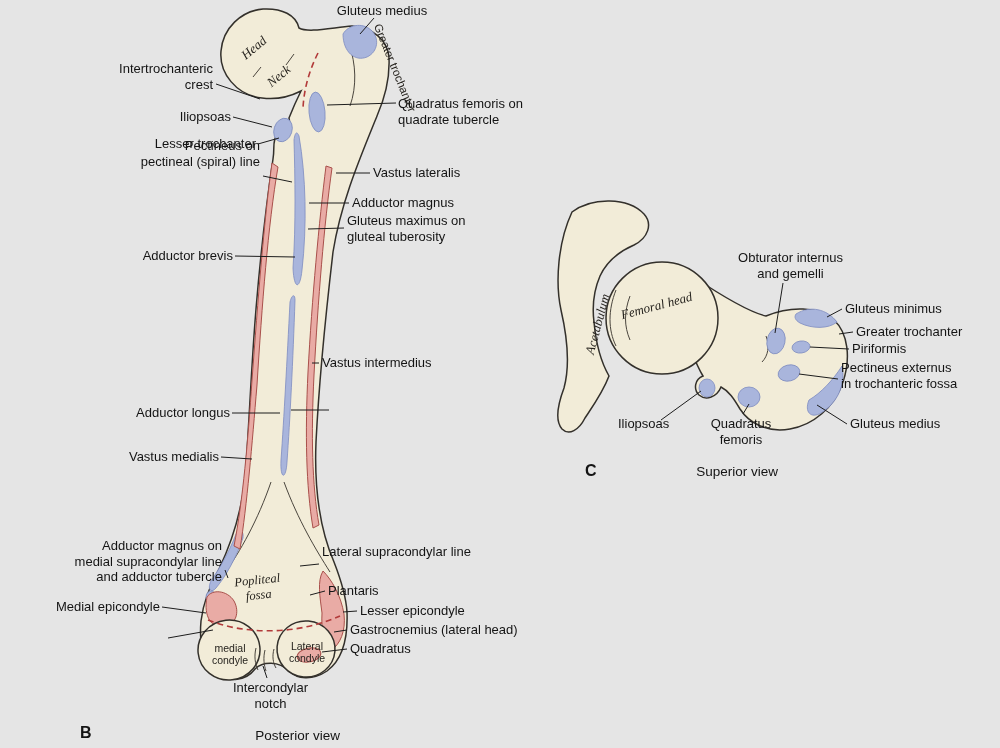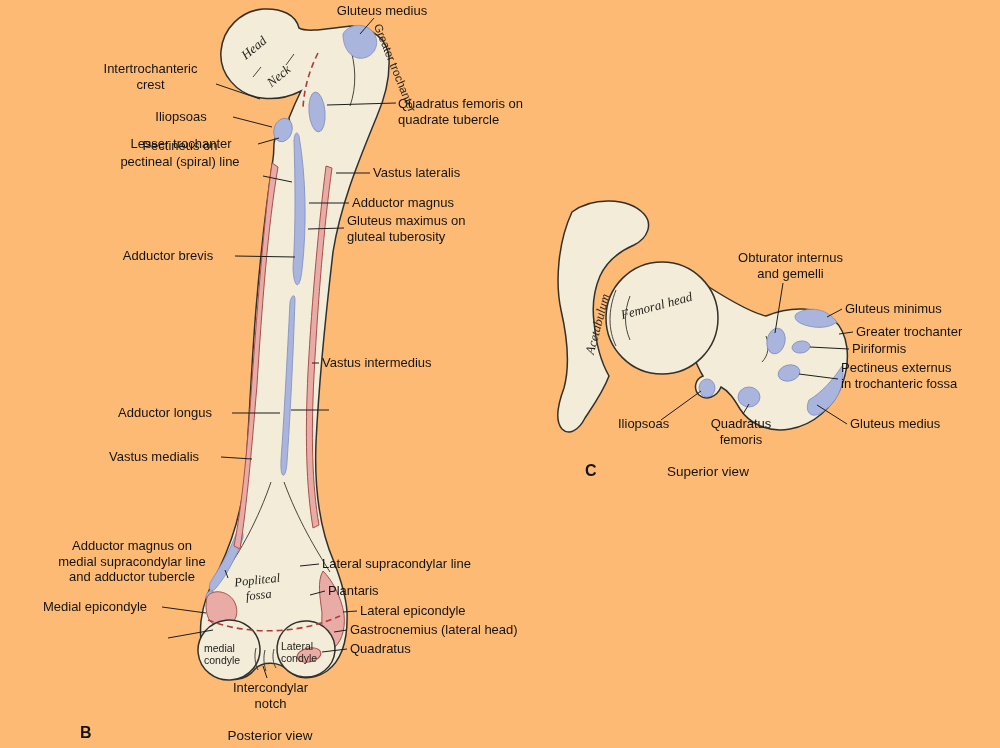--- a/index.html
+++ b/index.html
@@ -1,27 +1,27 @@
 <!DOCTYPE html>
 <html style="--bone: #f2ecd8; --muscle-blue: #a9b5dc; --muscle-red: #e9aba5; --outline: #33302b; --dashed-red: #b23a3a;"><head>
 <meta charset="utf-8">
 <style>
   * { margin:0; padding:0; box-sizing:border-box; }
   html,body { background:#ffffff; }
   body { font-family:"Liberation Sans", sans-serif; color:#141414; }
-  .stage { position:relative; width:1000px; height:748px; background:#fdba74; overflow:hidden; }
+  .stage { position:relative; width:1000px; height:748px; background:#e5e5e5; overflow:hidden; }
   .stage > svg { position:absolute; left:0; top:0; }
   .lbl { position:absolute; font-size:13px; line-height:1.2; white-space:pre-line; color:#141414; }
-  .r { text-align:center; }
+  .r { text-align:right; }
   .c { text-align:center; }
   .bone-text { position:absolute; font-family:"Liberation Serif", serif; font-style:italic; font-size:13px; color:#26231e; white-space:pre-line; }
   .bone-sans { position:absolute; font-family:"Liberation Sans", sans-serif; font-size:11.5px; color:#26231e; white-space:nowrap; }
-  .cond { position:absolute; font-size:10.5px; line-height:1.15; text-align:left; white-space:pre-line; color:#26231e; }
+  .cond { position:absolute; font-size:10.5px; line-height:1.15; text-align:center; white-space:pre-line; color:#26231e; }
   .panel-letter { position:absolute; font-size:16px; font-weight:600; color:#141414; }
-  .caption { position:absolute; font-size:13.5px; text-align:center; color:#141414; }
+  .caption { position:absolute; font-size:13.5px; text-align:right; color:#141414; }
   .bone { fill:var(--bone,#f2ecd8); stroke:var(--outline,#33302b); stroke-width:1.5; }
   .blue { fill:var(--muscle-blue,#a9b5dc); stroke:#7e8cc0; stroke-width:0.8; }
   .red  { fill:var(--muscle-red,#e9aba5); stroke:#a9504b; stroke-width:1; }
   .thin { fill:none; stroke:#4a453d; stroke-width:1; }
   .red-dash { fill:none; stroke:var(--dashed-red,#b23a3a); stroke-width:1.6; stroke-dasharray:6 4; }
   .leader line { stroke:#1d1d1d; stroke-width:1; }
 </style>
 </head>
 <body>
 
@@ -190,24 +190,24 @@
   <div class="lbl" style="left:352px;top:195px;width:140px">Adductor magnus</div>
   <div class="lbl" style="left:347px;top:213px;width:160px">Gluteus maximus on
 gluteal tuberosity</div>
   <div class="lbl r" style="left:103px;top:248px;width:130px">Adductor brevis</div>
   <div class="lbl" style="left:322px;top:355px;width:150px">Vastus intermedius</div>
   <div class="lbl r" style="left:100px;top:405px;width:130px">Adductor longus</div>
   <div class="lbl r" style="left:89px;top:449px;width:130px">Vastus medialis</div>
   <div class="lbl r" style="left:42px;top:538px;width:180px">Adductor magnus on
 medial supracondylar line
 and adductor tubercle</div>
-  <div class="lbl" style="left:322px;top:556px;width:200px">Lateral supracondylar line</div>
+  <div class="lbl" style="left:322px;top:544px;width:200px">Lateral supracondylar line</div>
   <div class="lbl" style="left:328px;top:583px;width:90px">Plantaris</div>
   <div class="lbl r" style="left:30px;top:599px;width:130px">Medial epicondyle</div>
-  <div class="lbl" style="left:360px;top:603px;width:140px">Lateral epicondyle</div>
+  <div class="lbl" style="left:360px;top:603px;width:140px">Lesser epicondyle</div>
   <div class="lbl" style="left:350px;top:622px;width:200px">Gastrocnemius (lateral head)</div>
   <div class="lbl" style="left:350px;top:641px;width:90px">Quadratus</div>
   <div class="lbl c" style="left:218px;top:680px;width:105px">Intercondylar
 notch</div>
 
   <div class="bone-text" style="left:240px;top:40px;transform:rotate(-40deg)">Head</div>
   <div class="bone-text" style="left:266px;top:68px;transform:rotate(-40deg)">Neck</div>
   <div class="bone-sans" style="left:383px;top:22px;transform:rotate(68deg);transform-origin:0 0">Greater trochanter</div>
   <div class="bone-text c" style="left:222px;top:573px;width:72px;font-size:12.5px;transform:rotate(-6deg)">Popliteal
 fossa</div>

